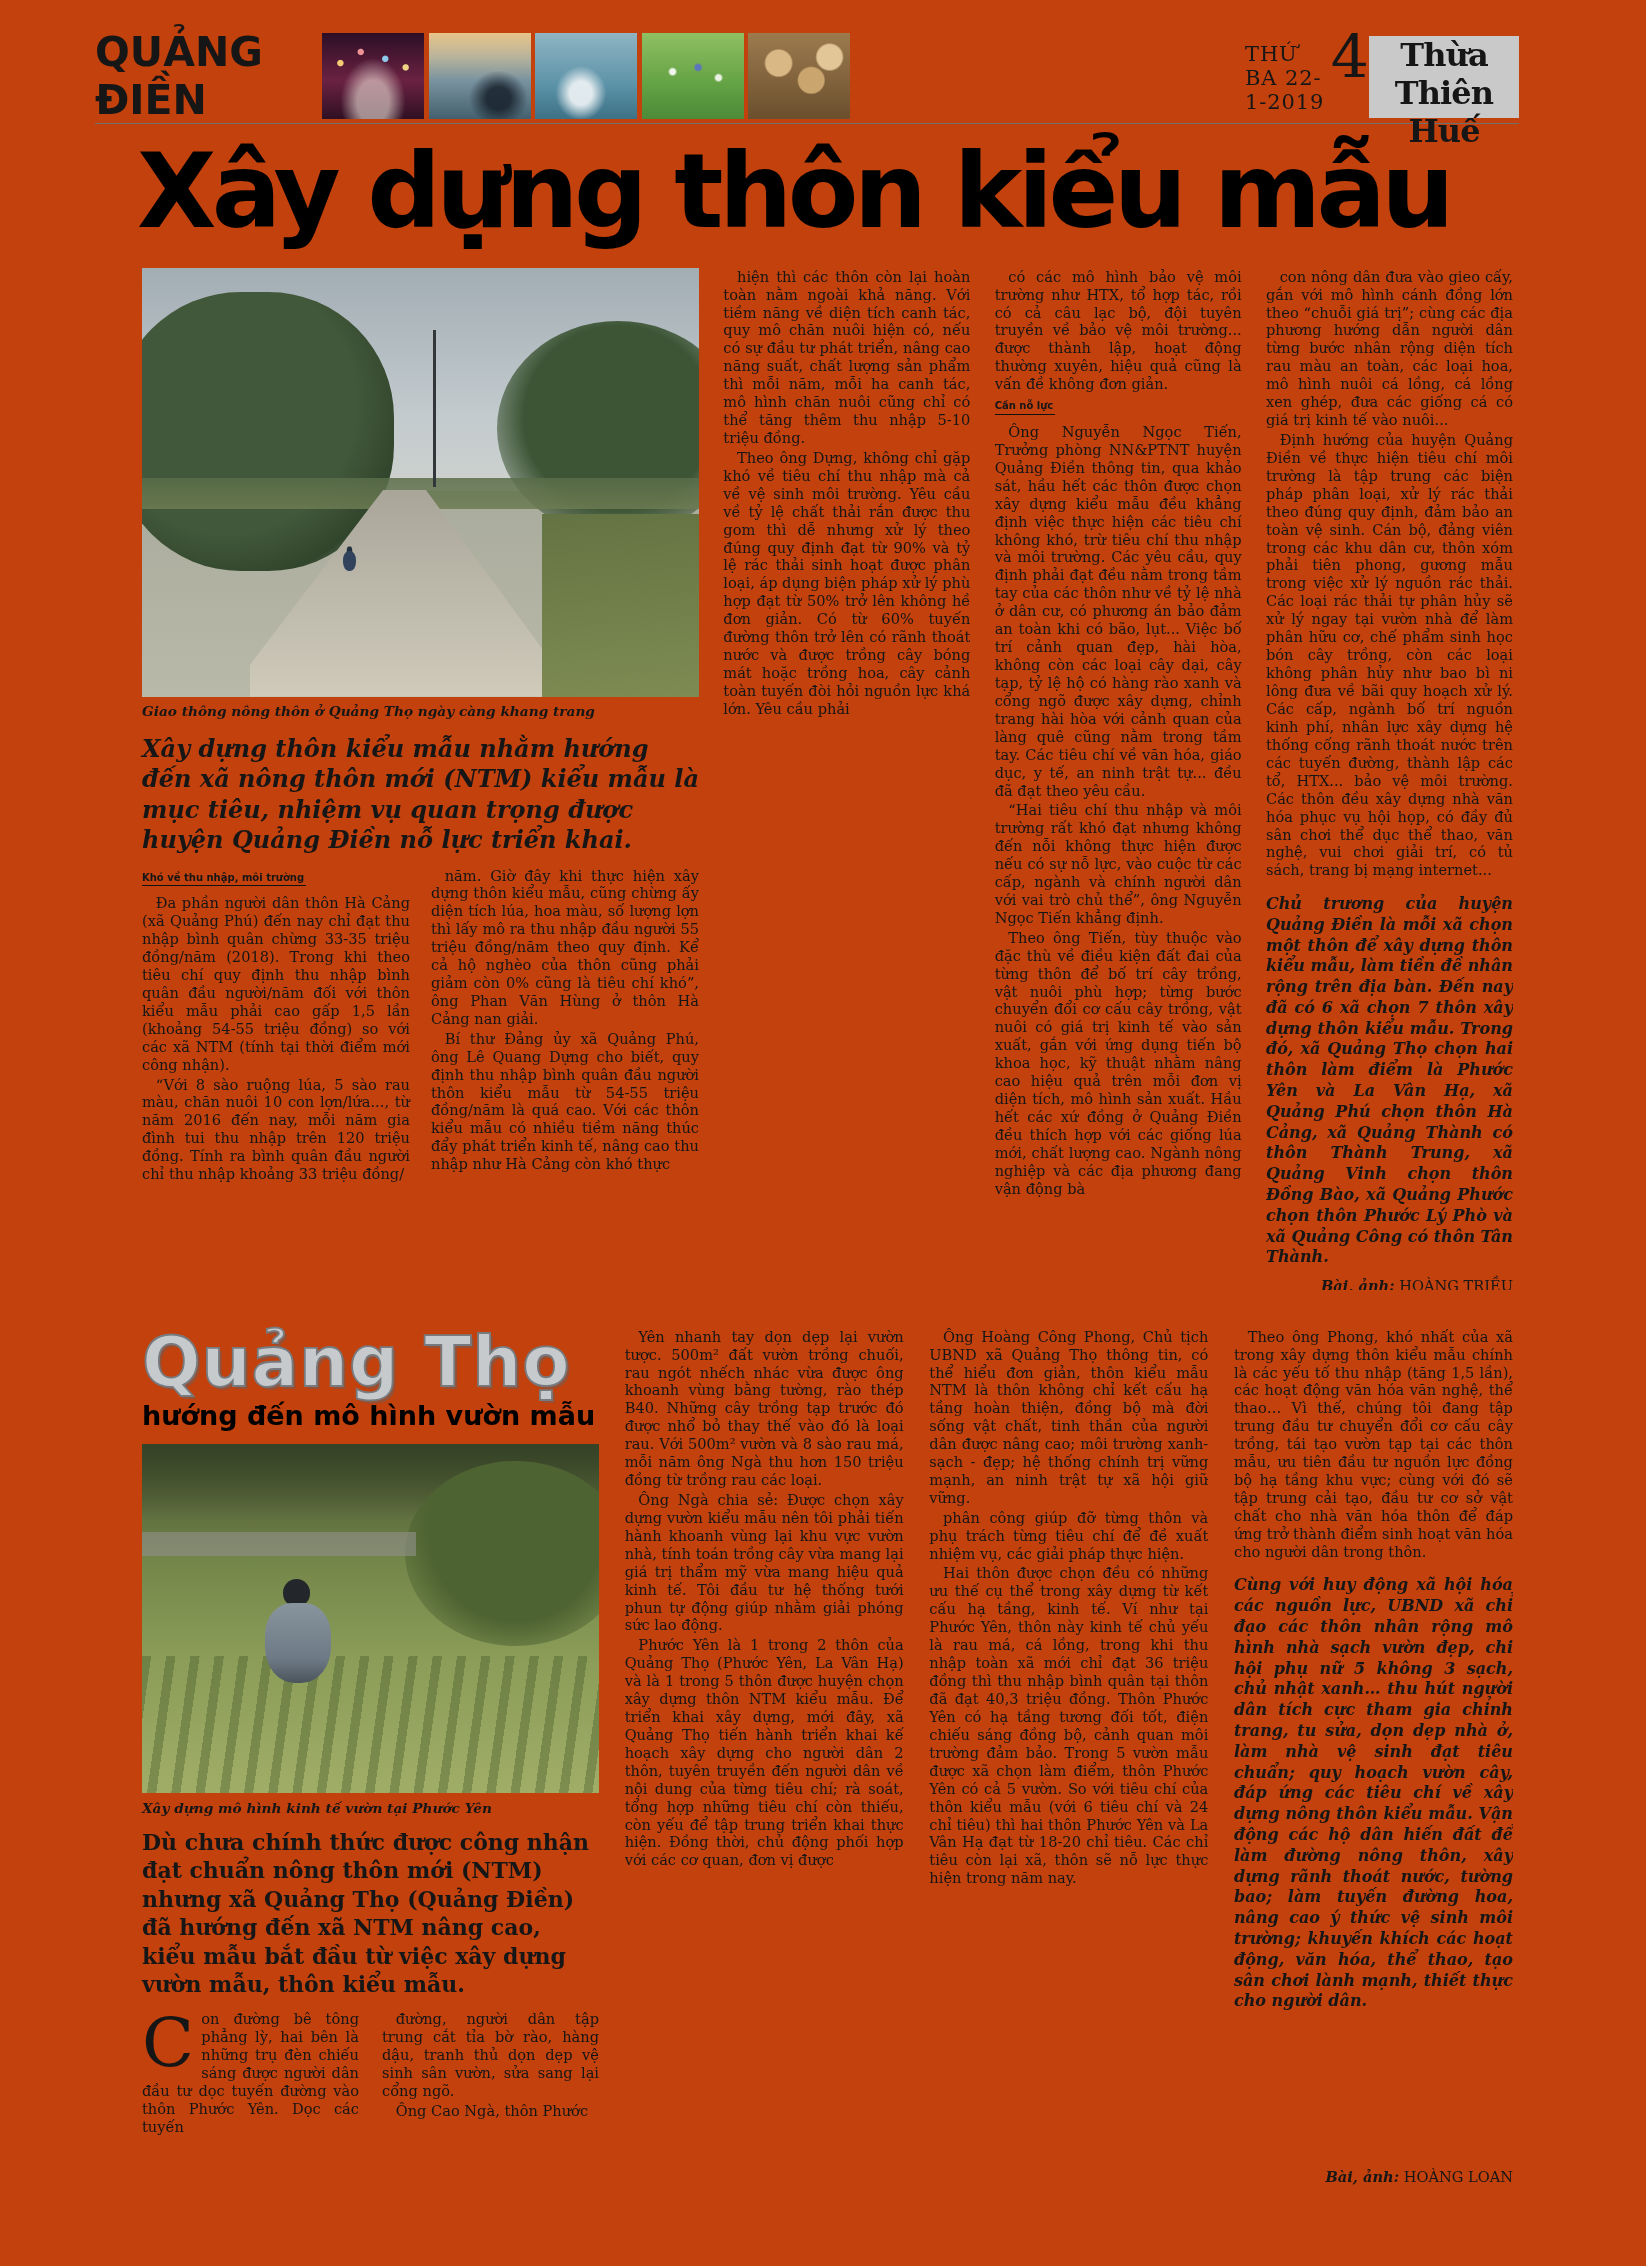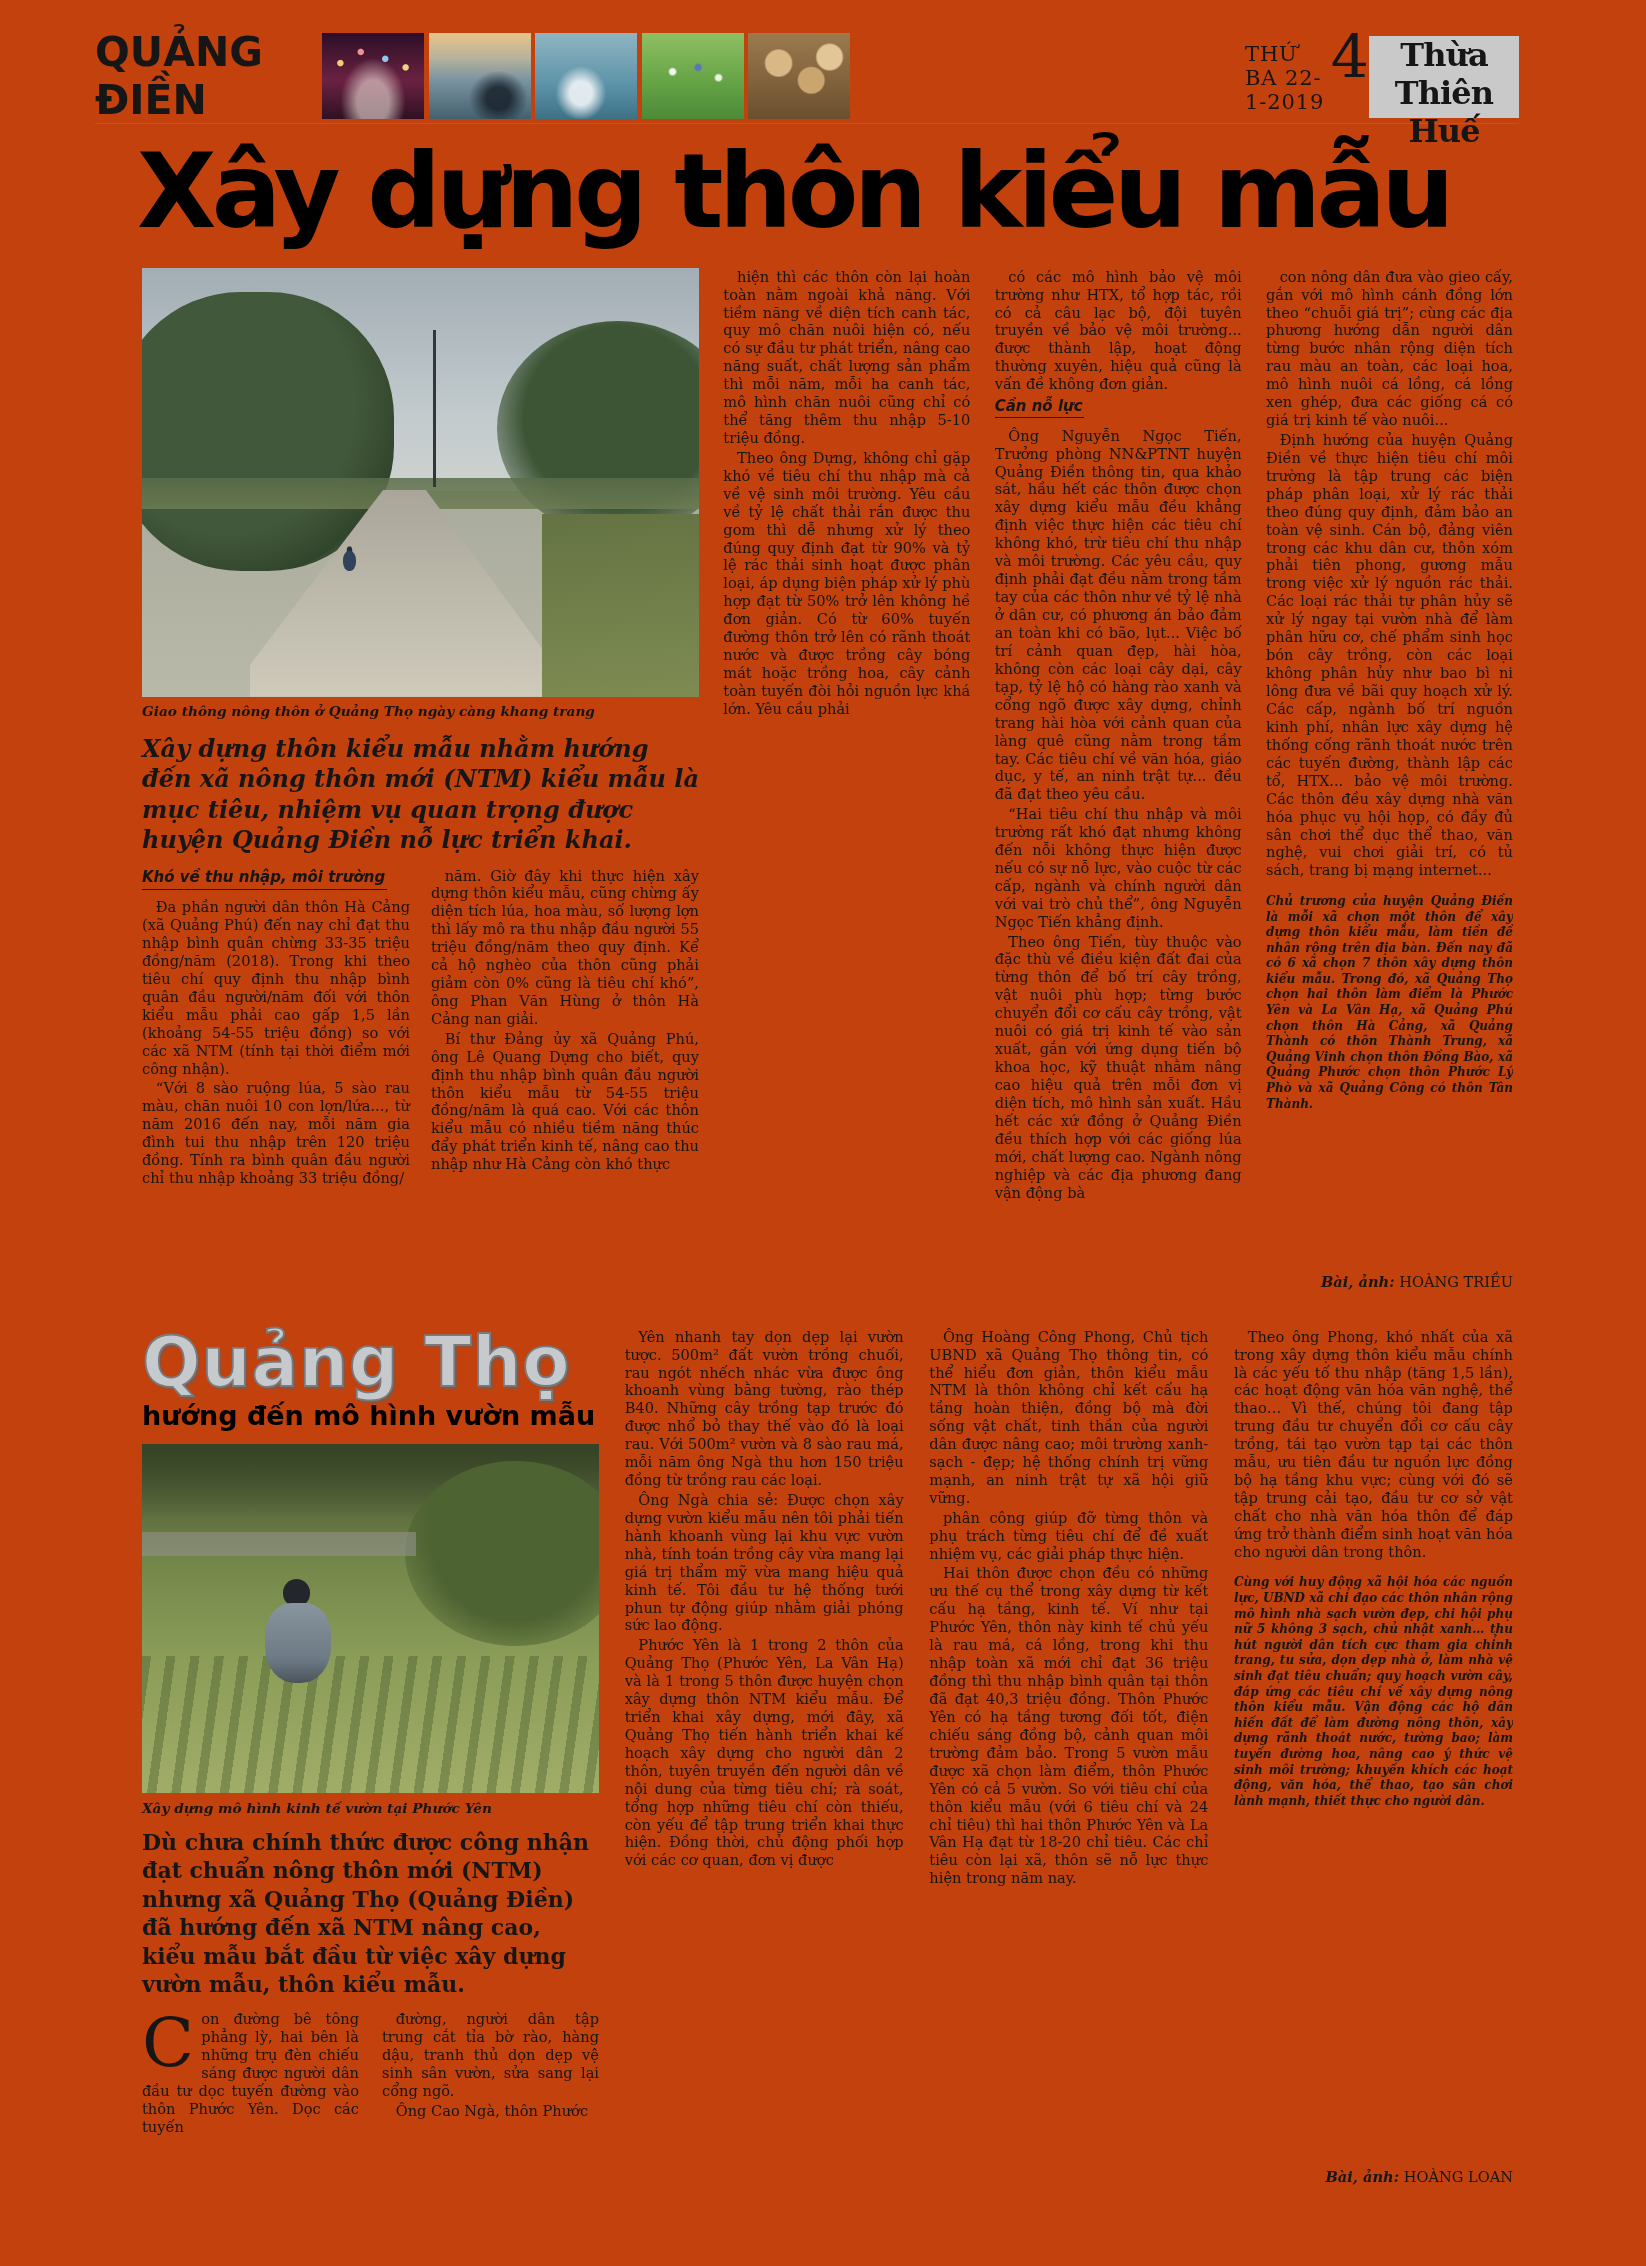--- a/index.html
+++ b/index.html
@@ -54,24 +54,24 @@
   .mh-name { background:#c9c9c9; font-weight:bold; font-size:32px; text-align:center;
              padding:0 7.3px 5.5px; margin-top:2.7px; letter-spacing:-0.9px; }
   
   .headline { margin:14.6px 134px 0 137px; font-family:"DejaVu Sans","Liberation Sans",sans-serif;
               font-weight:bold; font-size:103px; letter-spacing:-4.6px; line-height:1.02;
               white-space:nowrap; color:#000; }
   
   .body-text p, .body-p { font-size:14.6px; line-height:1.23; text-align:justify;
                           text-indent:13.7px; margin:0 0 1.8px; }
   .subhead { font-family:"DejaVu Sans","Liberation Sans",sans-serif; font-weight:bold;
-             font-size:15px; border-bottom:1.8px solid #111; display:inline-block;
-             padding:0 1.8px 2.7px 0; margin:1.8px 0 8.2px;font-style:italic; }
+             font-size:10px; border-bottom:1.8px solid #111; display:inline-block;
+             padding:0 1.8px 2.7px 0; margin:1.8px 0 8.2px; }
   .caption { font-style:italic; font-weight:bold; font-size:13.7px; margin-top:6.4px; }
-  .summary { font-weight:bold; font-style:italic; font-size:12px; line-height:1.3;
+  .summary { font-weight:bold; font-style:italic; font-size:16px; line-height:1.3;
              text-align:justify; margin-top:12.8px; }
   .byline { text-align:right; font-size:14.6px; margin-top:auto; padding-top:9.1px; }
   .bl-label { font-style:italic; font-weight:bold; }
   .bl-name { font-weight:normal; }
   
   .art1 { margin:24px 134px 0 142px; height:1022px; display:flex; justify-content:space-between; }
   .a1-left { width:557px; display:flex; flex-direction:column; }
   .art1 .col { width:247px; height:100%; overflow:hidden; display:flex; flex-direction:column; }
   .photo { position:relative; overflow:hidden; }
   .photo-road { width:557px; height:429px;

